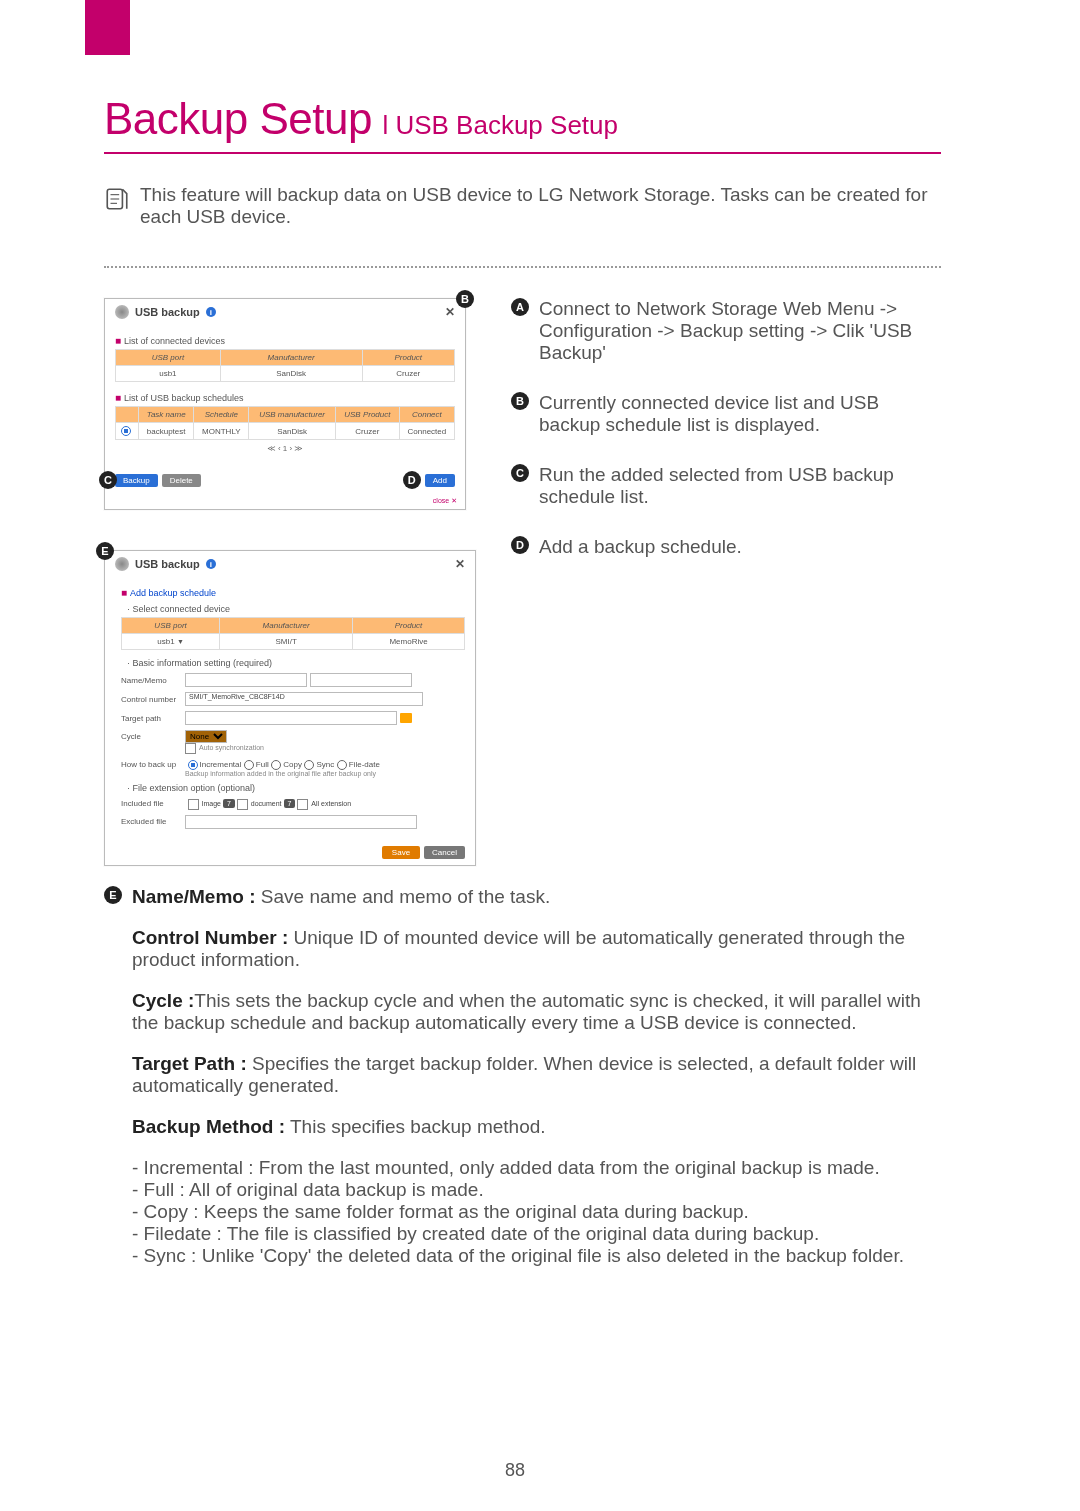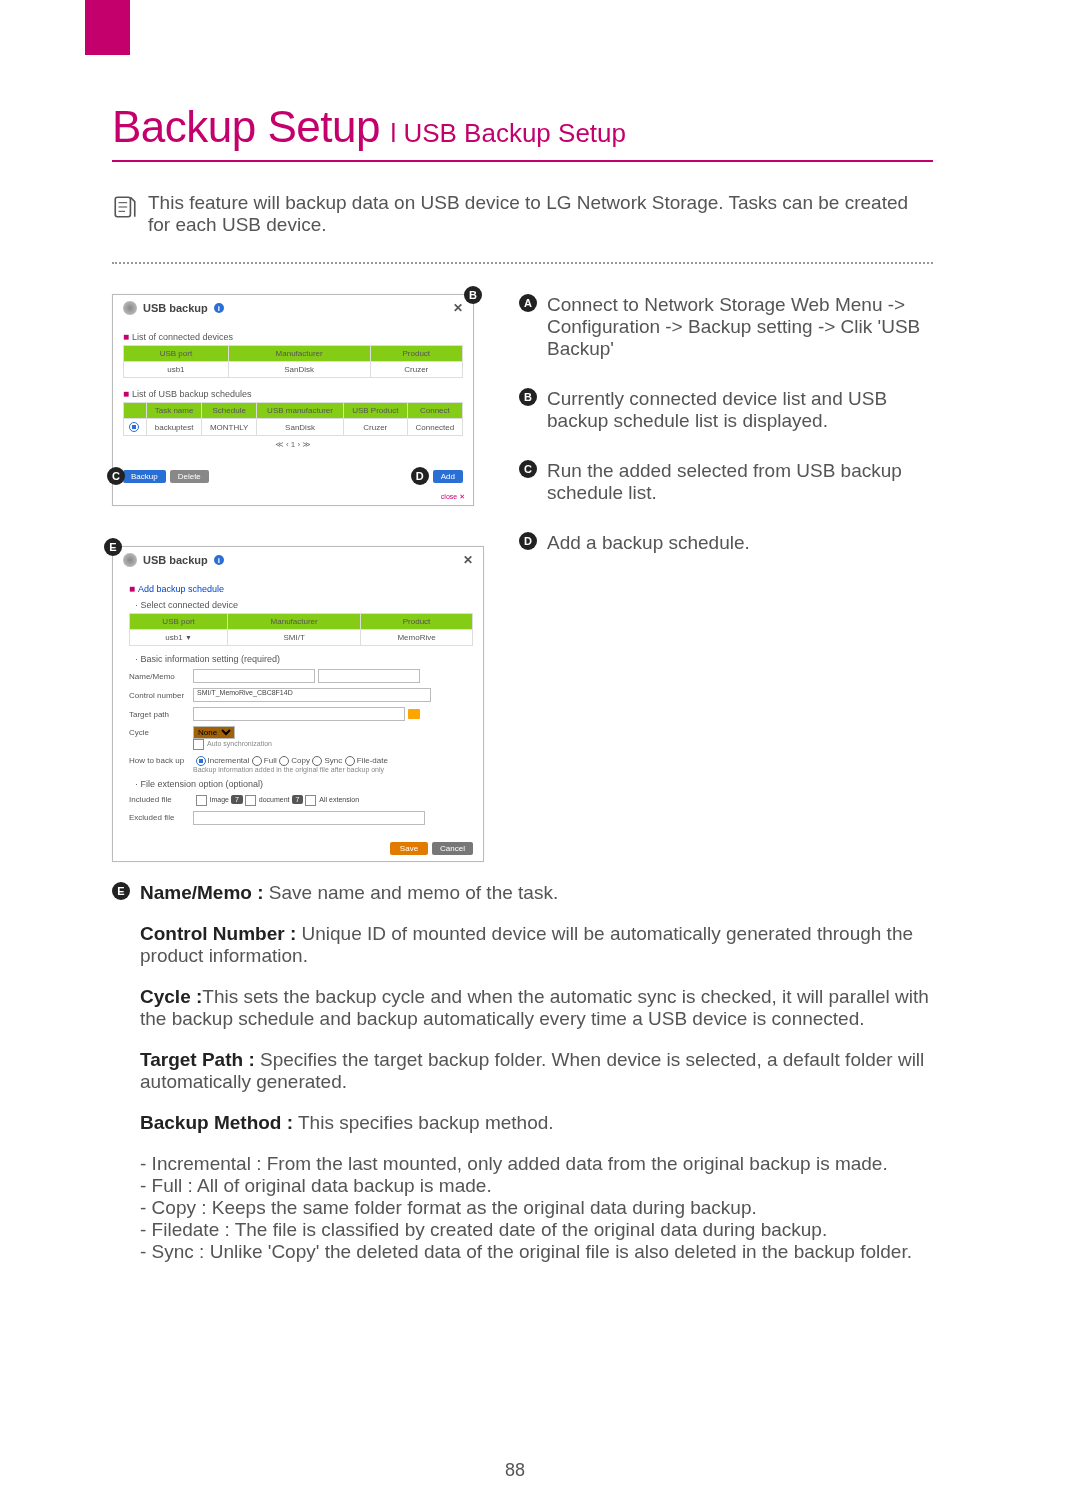--- a/index.html
+++ b/index.html
@@ -6,21 +6,21 @@
     margin: 0;
     font-family: Arial, Helvetica, sans-serif;
     background: #fff;
     color: #333;
   }
   .page {
     width: 1030px;
     min-height: 1511px;
     position: relative;
     margin: 0;
-    padding: 12px;
+    padding: 4px;
     box-sizing: border-box;
   }
   .side-tab {
     position: absolute;
     top: 0;
     left: 85px;
     width: 45px;
     height: 55px;
     background: #c3006b;
   }
@@ -43,21 +43,21 @@
     font-weight: 300;
     color: #c3006b;
     margin-left: 6px;
   }
   .intro {
     display: flex;
     align-items: flex-start;
     gap: 10px;
     font-size: 19px;
     color: #555;
-    margin-bottom: 26px;
+    margin-bottom: 38px;
   }
   .note-icon {
     width: 26px;
     height: 26px;
     flex: none;
     margin-top: 2px;
   }
   .dots {
     border: none;
     border-top: 2px dotted #999;
@@ -130,22 +130,23 @@
     border-collapse: collapse;
     font-size: 8px;
   }
   .tbl th, .tbl td {
     border: 1px solid #ddd;
     padding: 3px 4px;
     text-align: center;
     color:#555;
   }
   .tbl th {
-    background: #84cc16;
+    background: #fdba74;
     font-weight: normal;
+    font-style: italic;
   }
   .pager {
     text-align: center;
     font-size: 8px;
     color:#666;
     margin:4px 0;
   }
   .btn-row {
     display: flex;
     justify-content: space-between;

